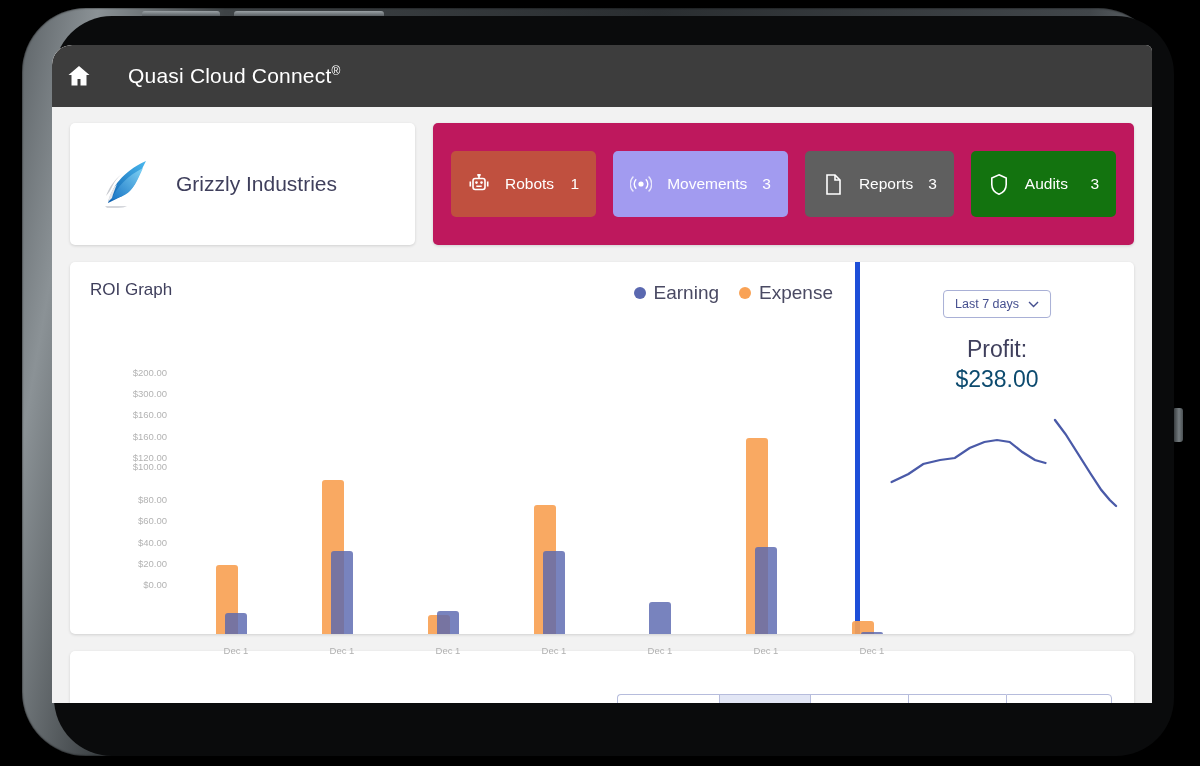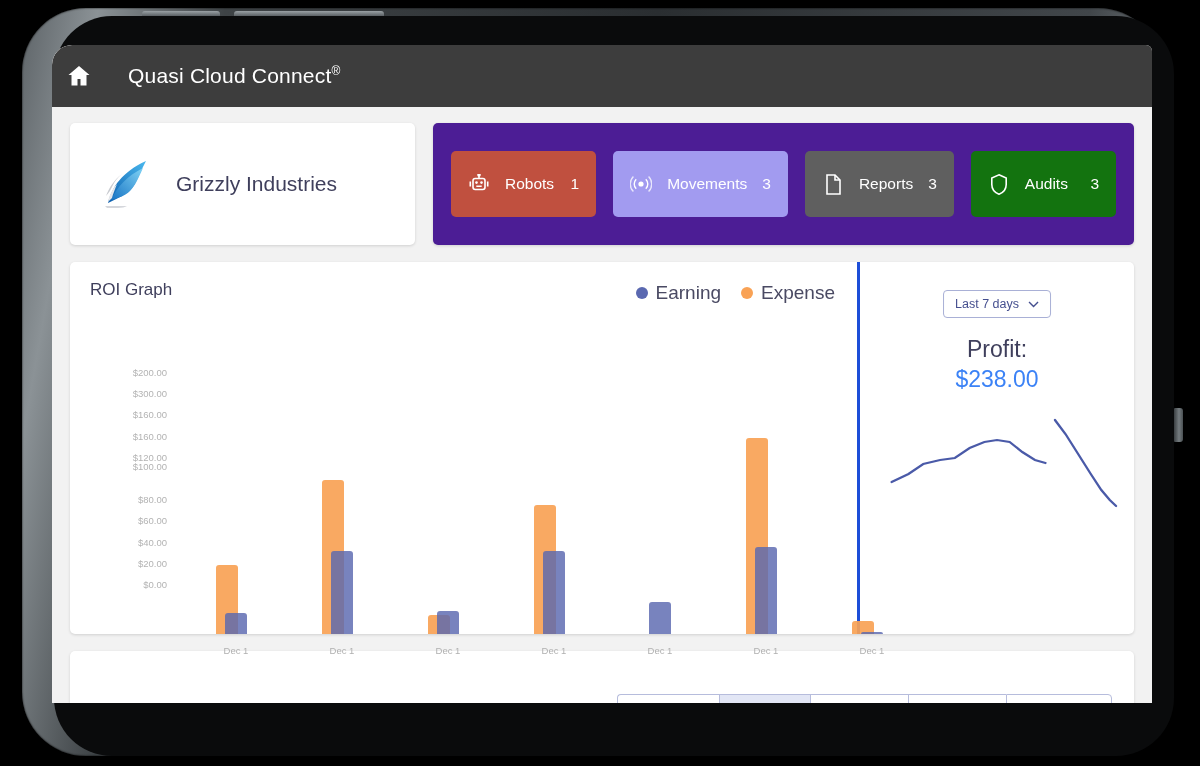--- a/index.html
+++ b/index.html
@@ -92,40 +92,40 @@
   #top-row { display: flex; gap: 18px; padding: 16px 18px 0 18px; }
   #company-card {
     width: 345px; height: 122px; background: #fff; border-radius: 5px;
     box-shadow: 0 1px 3px rgba(0,0,0,.14);
     display: flex; align-items: center; padding-left: 32px; gap: 22px;
   }
   #company-logo { width: 52px; height: 56px; flex: none; }
   #company-name { font-size: 21px; color: #3f3f5c; font-weight: 400; }
 
   #stats-card {
-    flex: 1; height: 122px; background: #4c1d95; border-radius: 5px;
+    flex: 1; height: 122px; background: #be185d; border-radius: 5px;
     box-shadow: 0 1px 3px rgba(0,0,0,.14);
     display: flex; align-items: center; gap: 17px; padding: 0 18px;
   }
   .stat-tile {
     flex: 1; height: 66px; border-radius: 5px; color: #fff;
     display: flex; align-items: center; padding: 0 17px; gap: 15px;
     cursor: pointer; font-size: 15.5px;
   }
   .stat-tile .st-icon { width: 22px; height: 24px; flex: none; display:flex; align-items:center; justify-content:center; }
   .stat-tile .st-label { flex: 1; white-space: nowrap; }
   .stat-tile .st-count { font-size: 15.5px; }
 
   
   #roi-card {
     margin: 17px 18px 0 18px; height: 372px; background: #fff;
     border-radius: 5px; box-shadow: 0 1px 3px rgba(0,0,0,.14);
     display: flex; position: relative;
   }
-  #roi-left { width: 790px; position: relative; border-right: 3px solid #1d4ed8; }
+  #roi-left { width: 790px; position: relative; border-right: 5px solid #1d4ed8; }
   #roi-title { position: absolute; left: 20px; top: 18px; font-size: 17px; color: #3f3f5c; }
   #legend { position: absolute; right: 22px; top: 20px; display: flex; gap: 20px; align-items: center; }
   .legend-item { display: flex; align-items: center; gap: 8px; font-size: 19px; color: #4a4a63; }
   .legend-dot { width: 12px; height: 12px; border-radius: 50%; }
   #plot { position: absolute; left: 0; top: 0; width: 790px; height: 372px; }
   .ytick { position: absolute; right: 0; transform: translateY(-50%); font-size: 9.5px; color: #b3b3b3; text-align: right; white-space: nowrap; }
   #ylabels { position: absolute; left: 30px; top: 0; width: 67px; height: 372px; }
   .bar-group { position: absolute; bottom: 0; width: 56px; }
   .bar { position: absolute; bottom: 0; border-radius: 3px 3px 0 0; }
   .bar-exp { background: #f9a255; opacity: .92; left: 8px; width: 22px; }
@@ -134,21 +134,21 @@
 
   #roi-right { flex: 1; position: relative; }
   #range-select {
     position: absolute; left: 50%; transform: translateX(-50%); top: 28px;
     border: 1px solid #a9b0d6; color: #454f8f; background: #fff;
     border-radius: 4px; font-size: 12.5px; padding: 6px 11px;
     display: flex; align-items: center; gap: 9px; cursor: pointer;
     font-family: "Liberation Sans", sans-serif;
   }
   #profit-label { position: absolute; width: 100%; text-align: center; top: 74px; font-size: 23px; color: #3f3f5c; }
-  #profit-value { position: absolute; width: 100%; text-align: center; top: 104px; font-size: 23px; color: #3b82f6; }
+  #profit-value { position: absolute; width: 100%; text-align: center; top: 104px; font-size: 23px; color: #0c4a6e; }
   #sparkline { position: absolute; left: 0; top: 140px; width: 100%; height: 110px; }
 
   
   #distance-card {
     margin: 17px 18px 0 18px; height: 120px; background: #fff;
     border-radius: 5px; box-shadow: 0 1px 3px rgba(0,0,0,.14);
     display: flex; align-items: center; padding: 0 22px;
   }
   #distance-title { font-size: 19px; color: #3f3f5c; }
   #range-btn-group { margin-left: auto; display: flex; }

